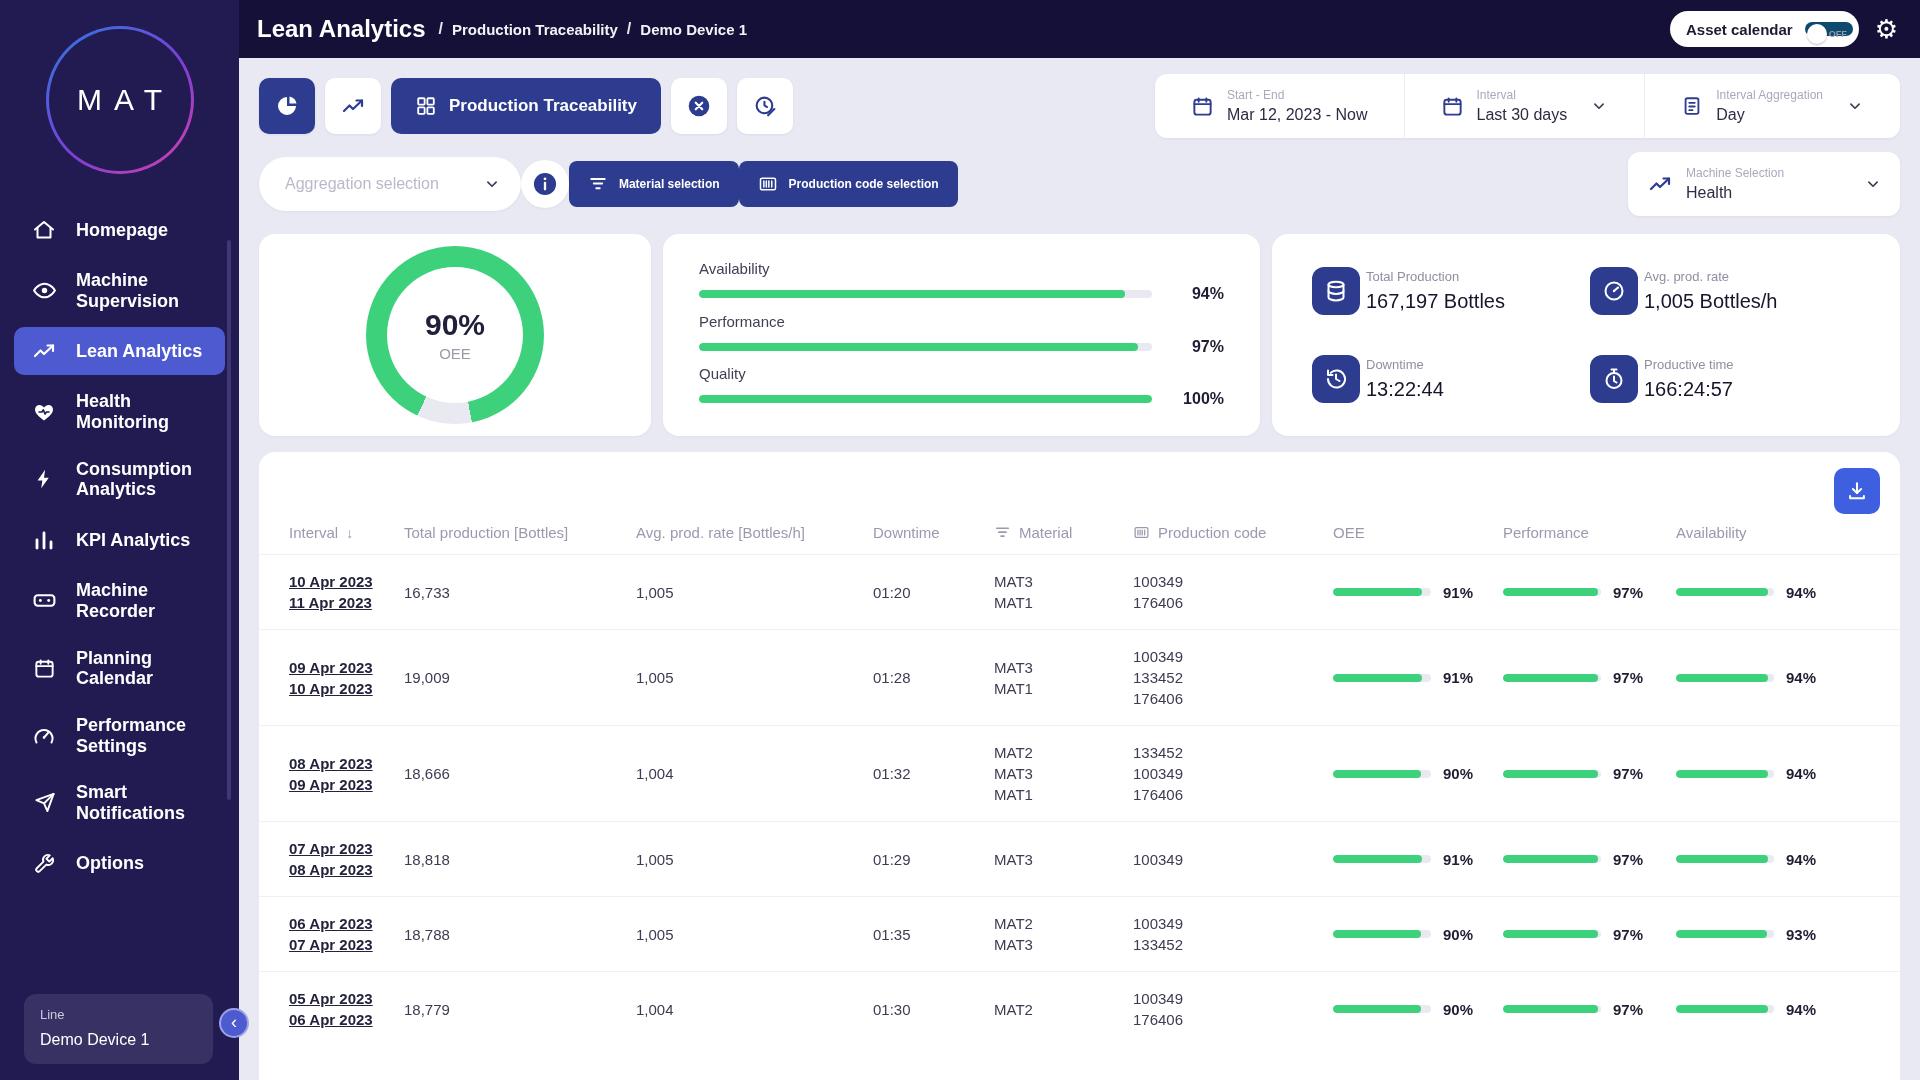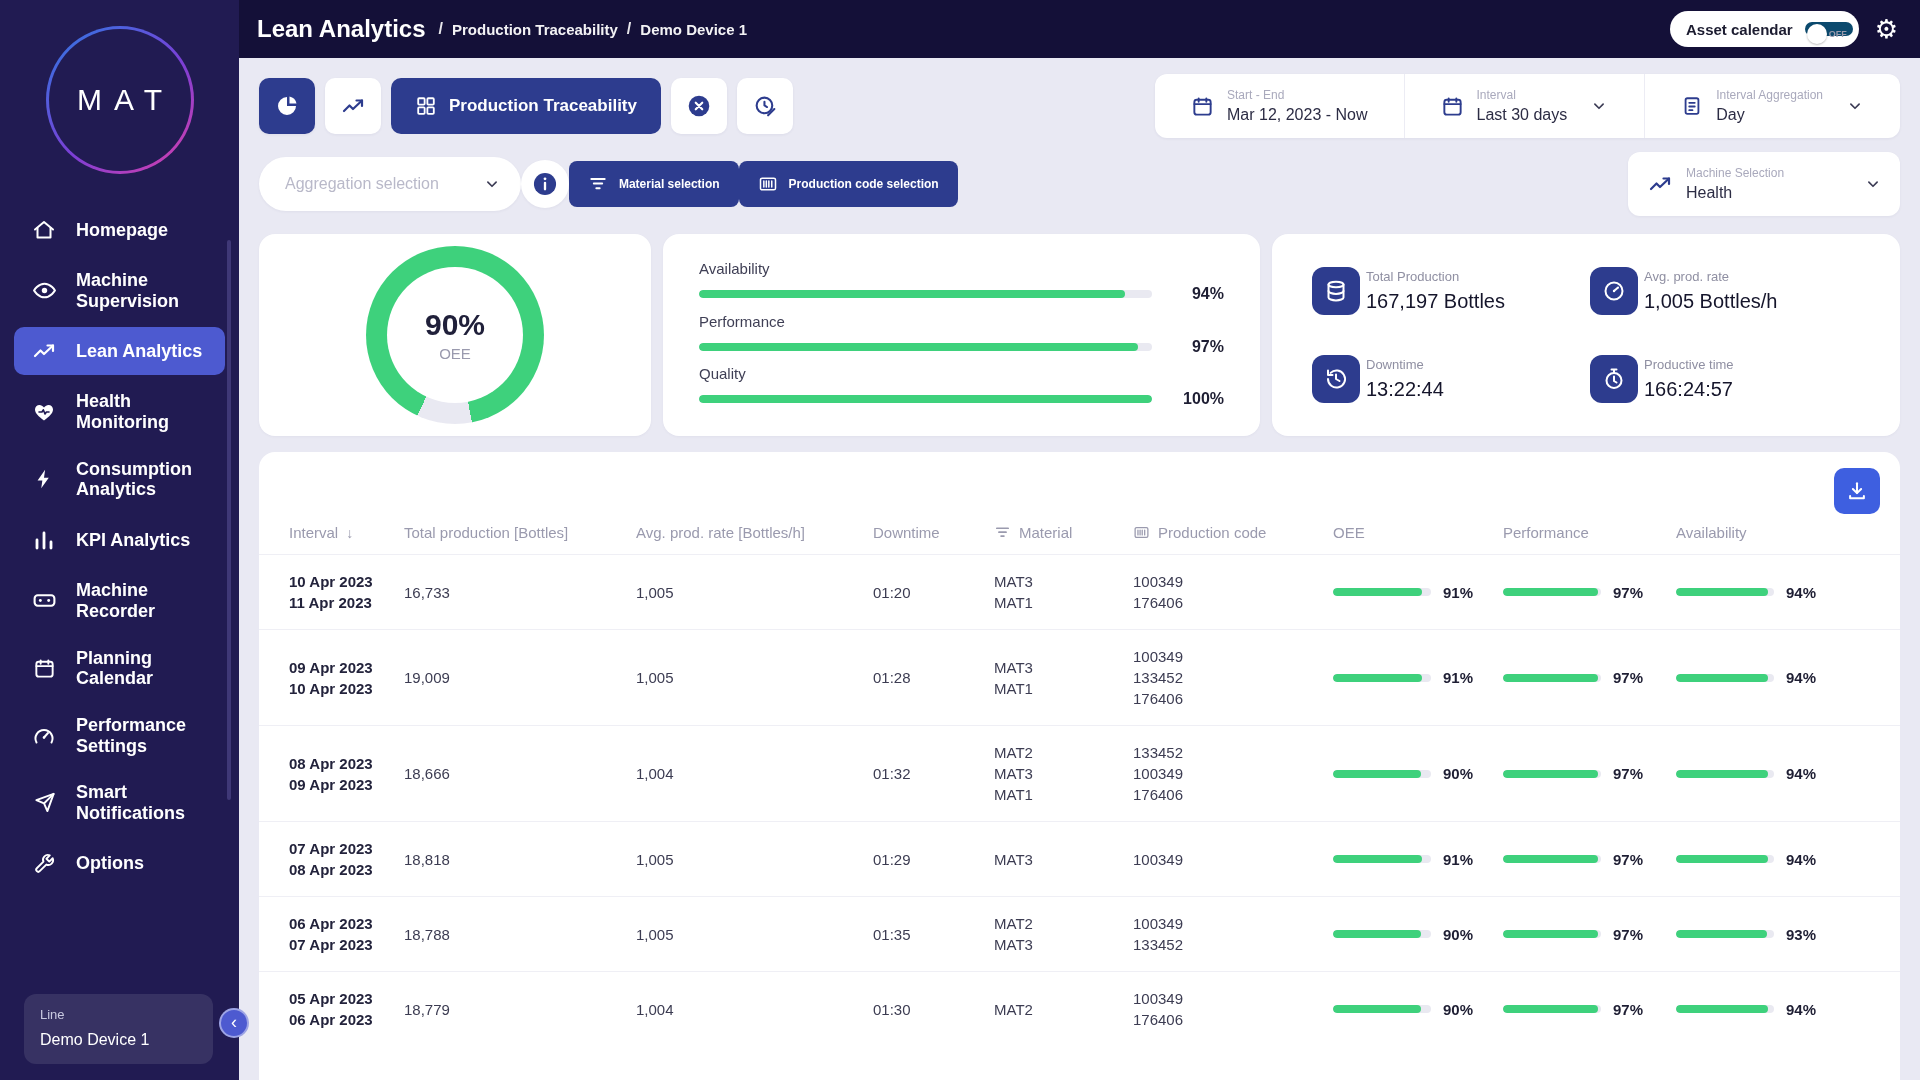--- a/index.html
+++ b/index.html
@@ -97,21 +97,21 @@
   .stat-value { font-size:20px; font-weight:400; color:#15152b; }
 
   
   .table-card { margin-top:16px; flex:1; border-radius:16px 16px 0 0; background:#fff; padding-top:16px; overflow:hidden; }
   .dl-row { display:flex; justify-content:flex-end; padding:0 20px; }
   .dl-btn { width:46px; height:46px; border-radius:10px; background:#3e5fe0; color:#fff; border:none; display:flex; align-items:center; justify-content:center; cursor:pointer; }
   .thead, .trow { display:grid; grid-template-columns:115px 232px 237px 121px 139px 200px 170px 173px 1fr; padding-left:30px; padding-right:12px; align-items:center; }
   .thead { color:var(--muted); font-size:15px; padding-top:10px; padding-bottom:13px; }
   .hcell { display:flex; align-items:center; gap:8px; }
   .trow { padding-top:16px; padding-bottom:16px; border-top:1px solid #efeff5; font-size:15px; color:#3c3c52; min-height:64px; }
-  .dates { font-weight:700; color:#23233c; white-space:pre-line; line-height:21px; }
+  .dates { font-weight:700; color:#23233c; white-space:pre-line; line-height:21px;text-decoration:underline; }
   .pre { white-space:pre-line; line-height:21px; }
   .pct { display:flex; align-items:center; gap:12px; }
   .meter { width:98px; height:8px; border-radius:4px; background:var(--track); overflow:hidden; }
   .pctv { font-weight:700; color:#1e1e33; font-size:15px; }
   .sort { font-size:14px; color:var(--muted); }
 </style>
 </head>
 <body>
 
 <aside class="sidebar">

